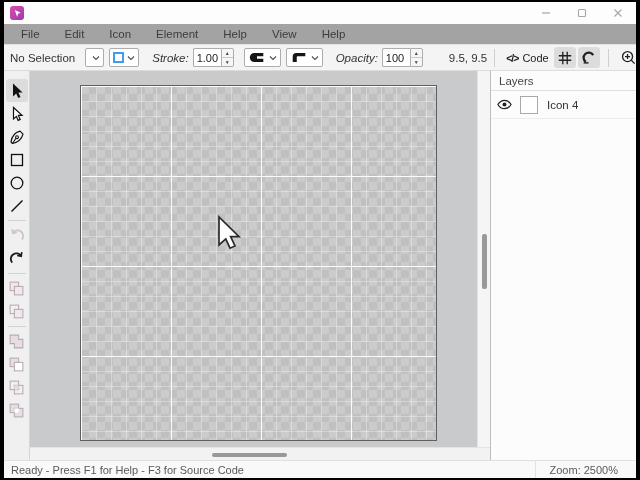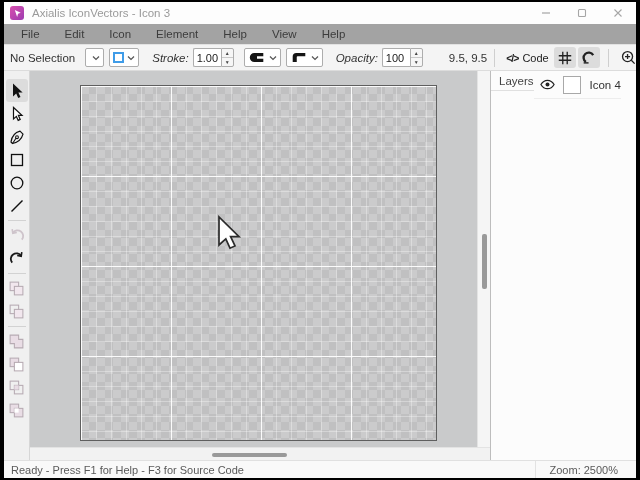--- a/index.html
+++ b/index.html
@@ -54,21 +54,21 @@
       repeating-linear-gradient(to bottom, rgba(255,255,255,0.9) 0 1px, transparent 1px 90px),
       repeating-linear-gradient(to right, rgba(255,255,255,0.32) 0 1px, transparent 1px 15px),
       repeating-linear-gradient(to bottom, rgba(255,255,255,0.32) 0 1px, transparent 1px 15px); }
   .cursor { position:absolute; left:186px; top:144px; }
 
   .vscroll { position:absolute; right:0; top:0; width:13px; height:377px; background:#f5f5f5; border-left:1px solid #e3e3e3; }
   .vthumb { position:absolute; left:4px; top:163px; width:5px; height:55px; background:#999; border-radius:2px; }
   .hscroll { position:absolute; left:0; bottom:0; height:13px; width:100%; background:#f2f2f2; border-top:1px solid #e3e3e3; }
   .hthumb { position:absolute; left:182px; top:5px; width:75px; height:4px; background:#999; border-radius:2px; }
 
-  .rightpanel { width:146px; background:#fcfcfc; border-left:1px solid #bdbdbd; flex:0 0 auto; display:flex; flex-direction:row; }
+  .rightpanel { width:146px; background:#fcfcfc; border-left:1px solid #bdbdbd; flex:0 0 auto; display:flex; flex-direction:column; }
   .panel-header { height:20px; display:flex; align-items:center; padding-left:8px; font-size:11.5px; color:#444; border-bottom:1px solid #e0e0e0; }
   .layer-row { height:28px; display:flex; align-items:center; padding-left:6px; border-bottom:1px solid #ededed; }
   .eye { display:flex; margin-right:8px; }
   .thumb { width:18px; height:18px; background:#fff; border:1px solid #a8a8a8; display:inline-block; }
   .layer-name { margin-left:9px; font-size:11.5px; color:#333; }
 
   
   .statusbar { height:18px; background:#f9f9f9; border-top:1px solid #e0e0e0; display:flex; align-items:center; font-size:11px; color:#5a5a5a; flex:0 0 auto; }
   .status-left { padding-left:7px; white-space:nowrap; }
   .status-right { margin-left:auto; display:flex; align-items:center; height:100%; }
@@ -80,21 +80,20 @@
 
 <div class="screen">
 <div class="window">
 
   <div class="titlebar">
     <div class="logo">
       <svg width="9" height="9" viewBox="0 0 10 10">
             <path d="M2,1 L8.6,4.3 L5.6,5.4 L4.6,9 L2,1 Z" fill="#fff"></path>
           </svg>
     </div>
-    <div class="title">Axialis IconVectors - Icon 3</div>
     <div class="wincontrols">
       <div class="wbtn">
         <svg width="10" height="10" viewBox="0 0 10 10">
               <path d="M1,5 H9" stroke="#a6a6a6" stroke-width="1.2" fill="none"></path>
             </svg>
       </div>
       <div class="wbtn">
         <svg width="10" height="10" viewBox="0 0 10 10">
               <rect x="1.5" y="1.5" width="7" height="7" rx="1" stroke="#a6a6a6" stroke-width="1.1" fill="none"></rect>
             </svg>

